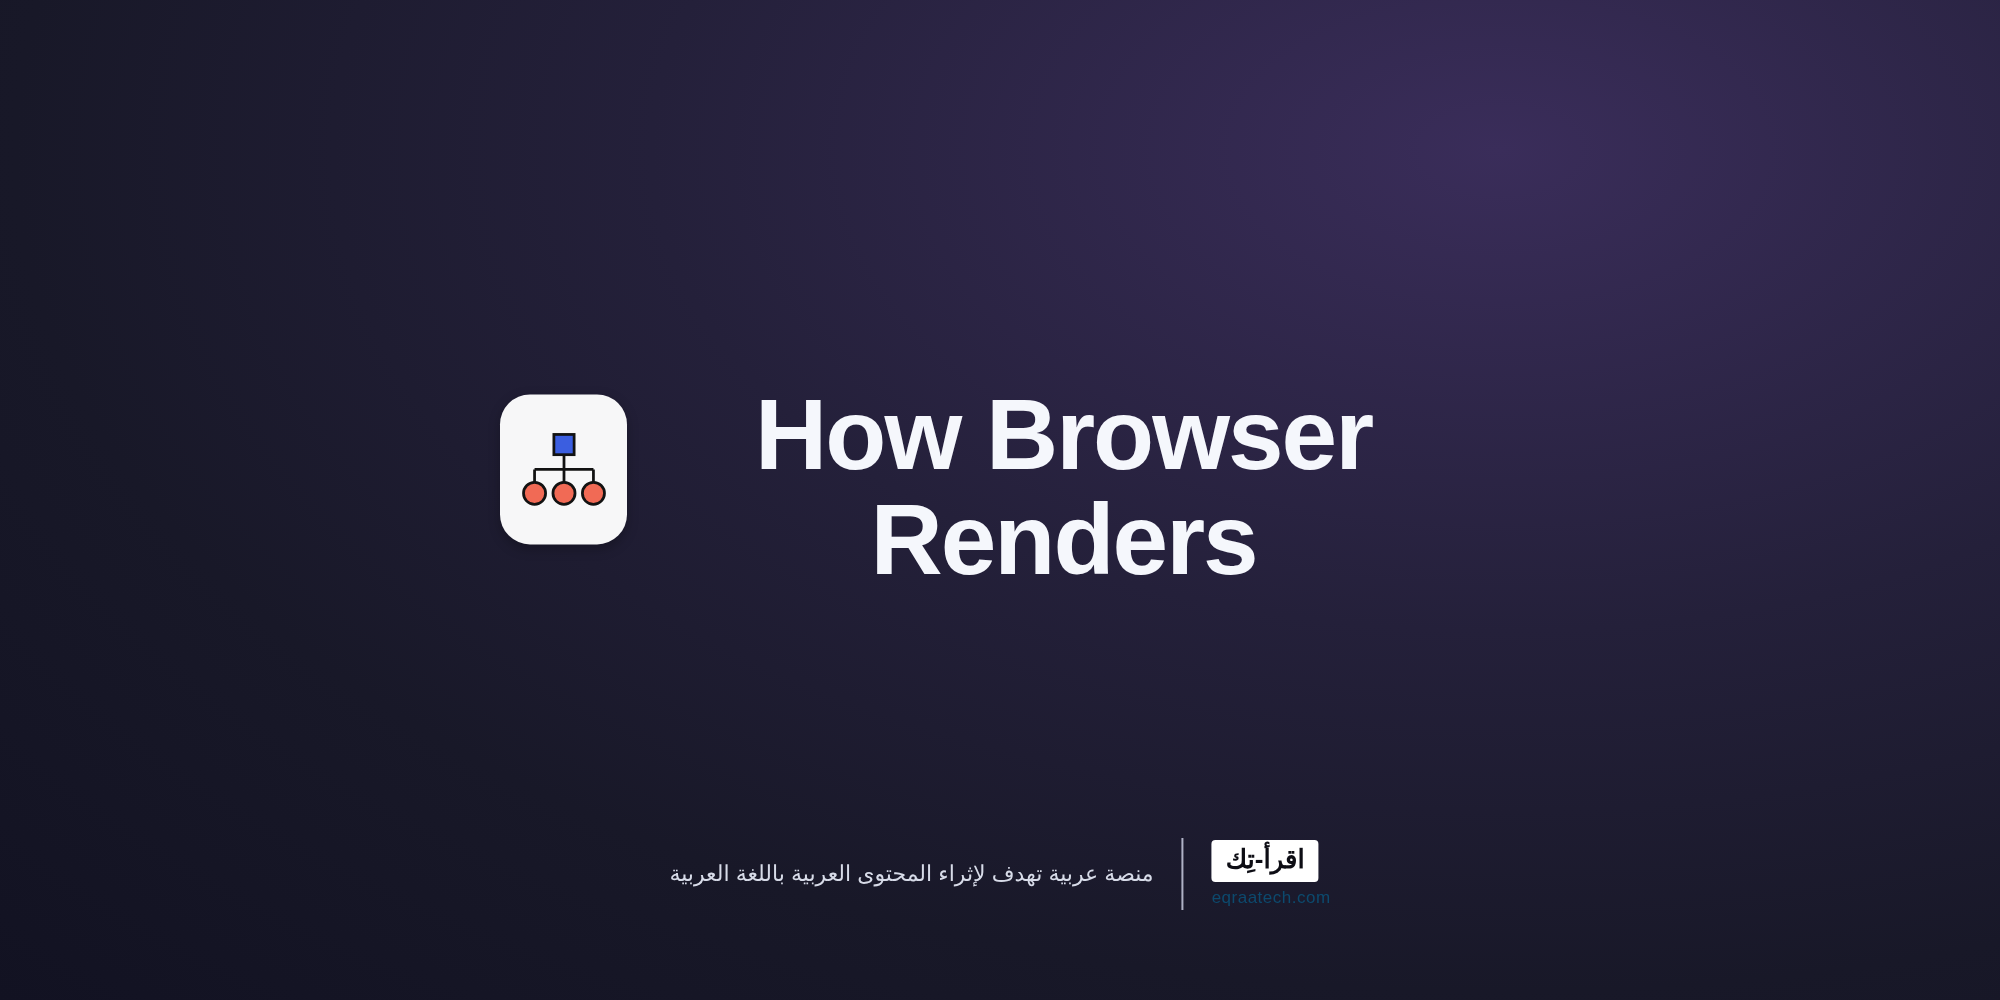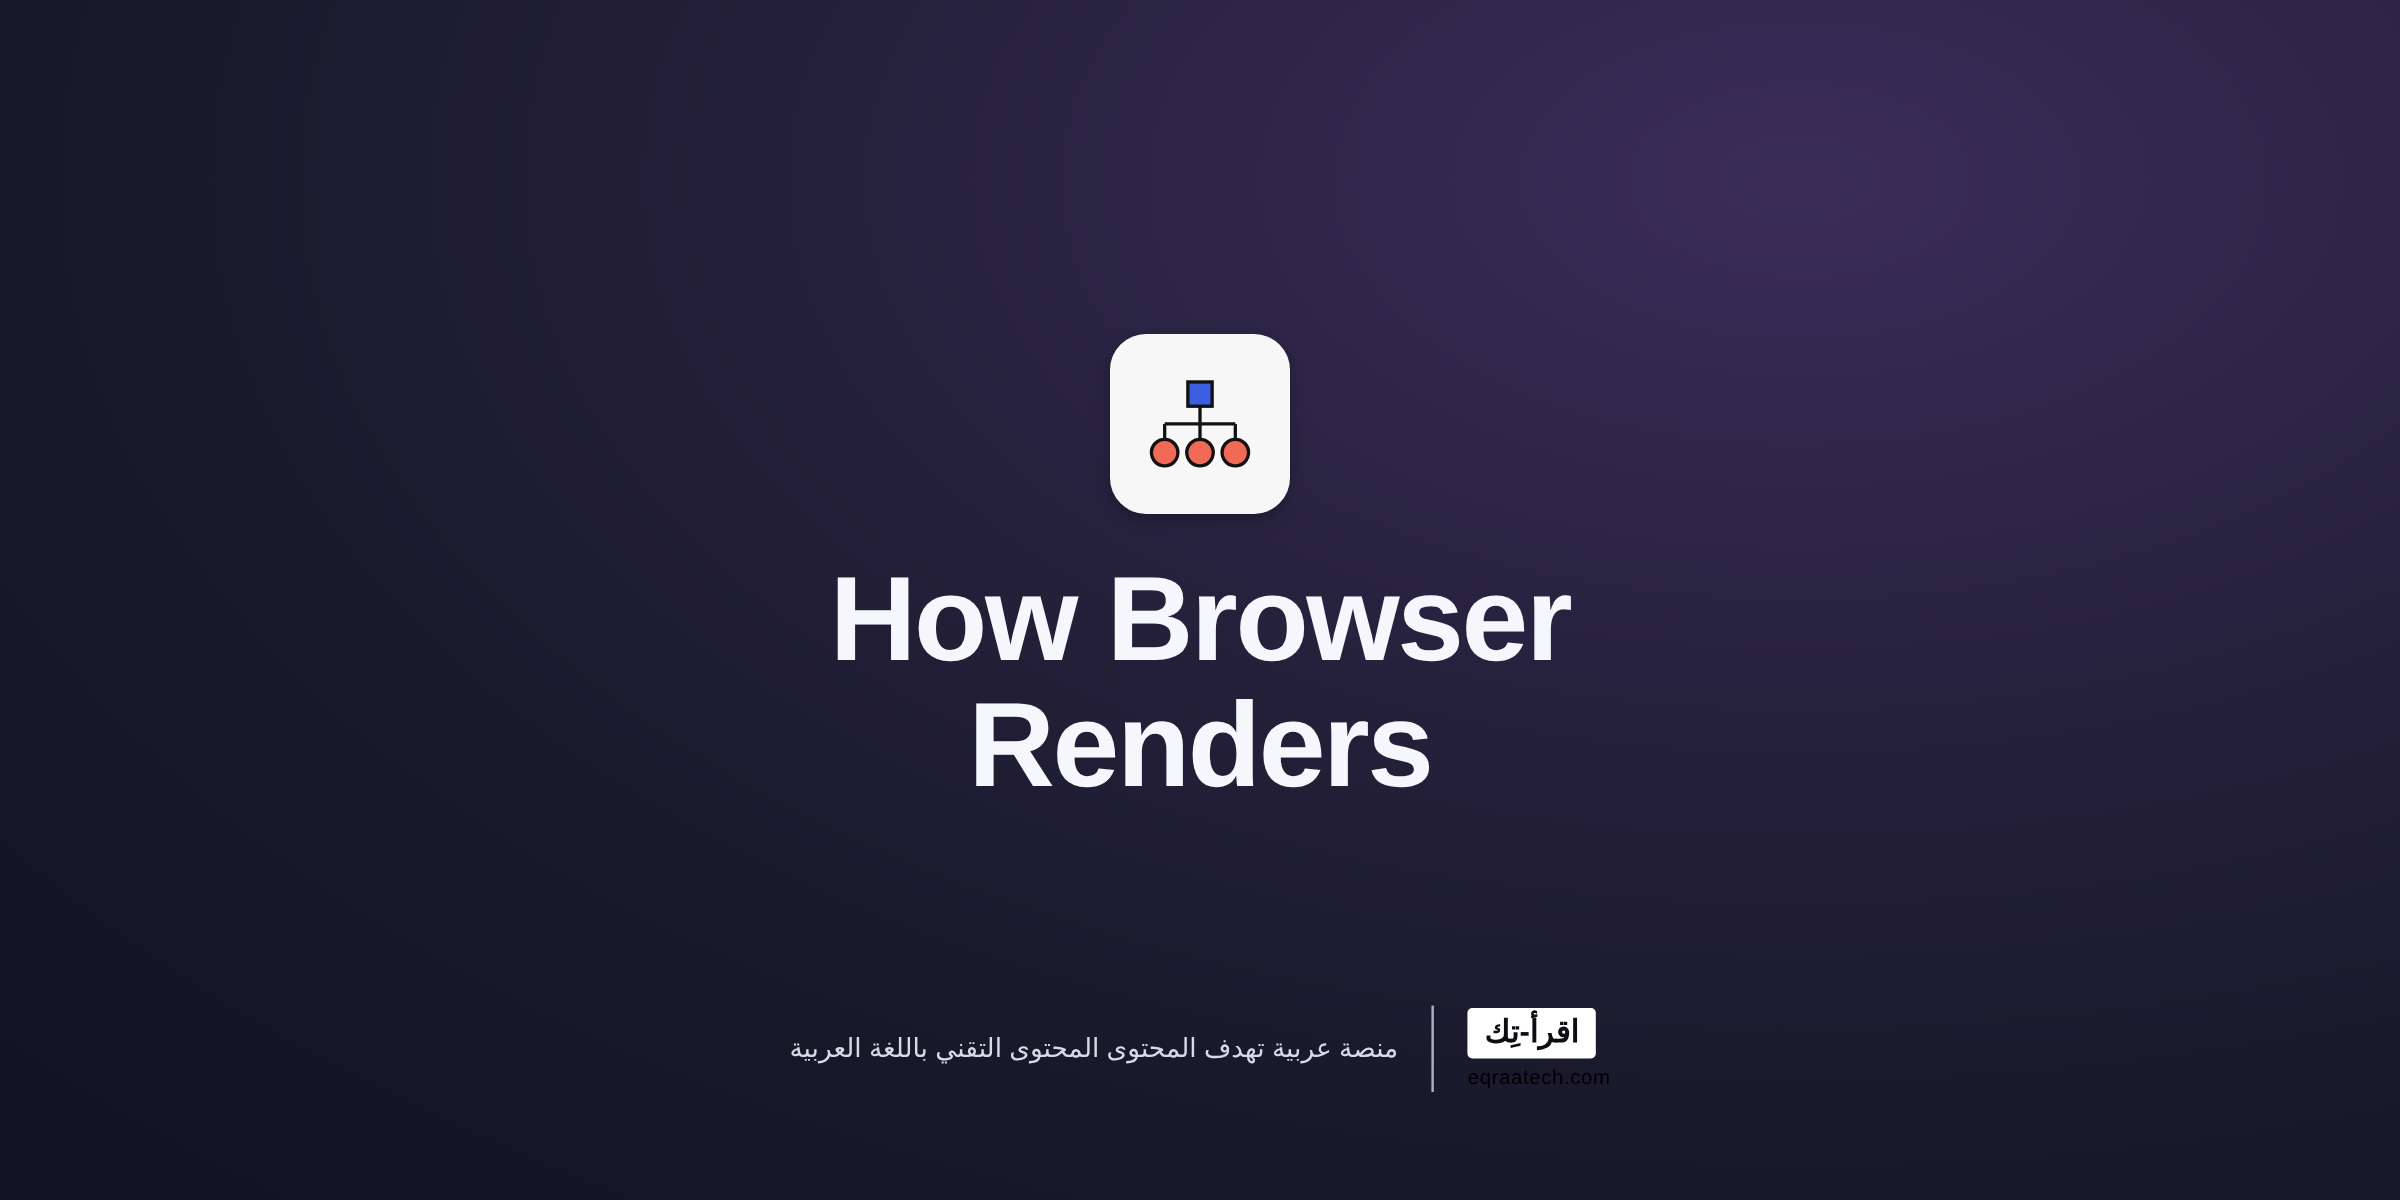--- a/index.html
+++ b/index.html
@@ -16,21 +16,21 @@
     background: radial-gradient(ellipse at 75% 15%, #3a2d5a 0%, #24203a 40%, #181828 70%, #121222 100%);
     font-family: -apple-system, BlinkMacSystemFont, "Segoe UI", Helvetica, Arial, sans-serif;
     position: relative;
   }
   .content {
     position: absolute;
     top: 50%;
     left: 50%;
     transform: translate(-50%, -56%);
     display: flex;
-    flex-direction: column;
+    flex-direction: row;
     align-items: center;
     text-align: center;
   }
   .icon-tile {
     width: 150px;
     height: 150px;
     background: #f7f7f8;
     border-radius: 30px;
     display: flex;
     align-items: center;
@@ -93,21 +93,21 @@
     font-weight: 900;
     font-size: 26px;
     padding: 4px 14px 6px 14px;
     border-radius: 4px;
     direction: rtl;
     font-family: "Segoe UI", Tahoma, Arial, sans-serif;
     letter-spacing: 0.5px;
     line-height: 1.2;
   }
   .brand-url {
-    color: #000000;
+    color: #0c4a6e;
     font-size: 17px;
     letter-spacing: 0.5px;
   }
 </style>
 </head>
 <body>
 
 <div class="content">
   <div class="icon-tile">
     <svg viewBox="0 0 100 100">
@@ -123,20 +123,20 @@
       <circle cx="18" cy="76" r="12" fill="#f16a55" stroke="#121212" stroke-width="3"></circle>
       <circle cx="50" cy="76" r="12" fill="#f16a55" stroke="#121212" stroke-width="3"></circle>
       <circle cx="82" cy="76" r="12" fill="#f16a55" stroke="#121212" stroke-width="3"></circle>
     </svg>
   </div>
   <div class="title-line1">How Browser Renders</div>
 </div>
 
 <div class="footer">
   <div class="tagline">
-    <div>منصة عربية تهدف المحتوى المحتوى التقني باللغة العربية</div>
+    <div>منصة عربية تهدف لإثراء المحتوى العربية باللغة العربية</div>
   </div>
   <div class="divider"></div>
   <div class="brand-block">
     <div class="brand-badge">اقرأ-تِك</div>
     <div class="brand-url">eqraatech.com</div>
   </div>
 </div>
 
 </body></html>

